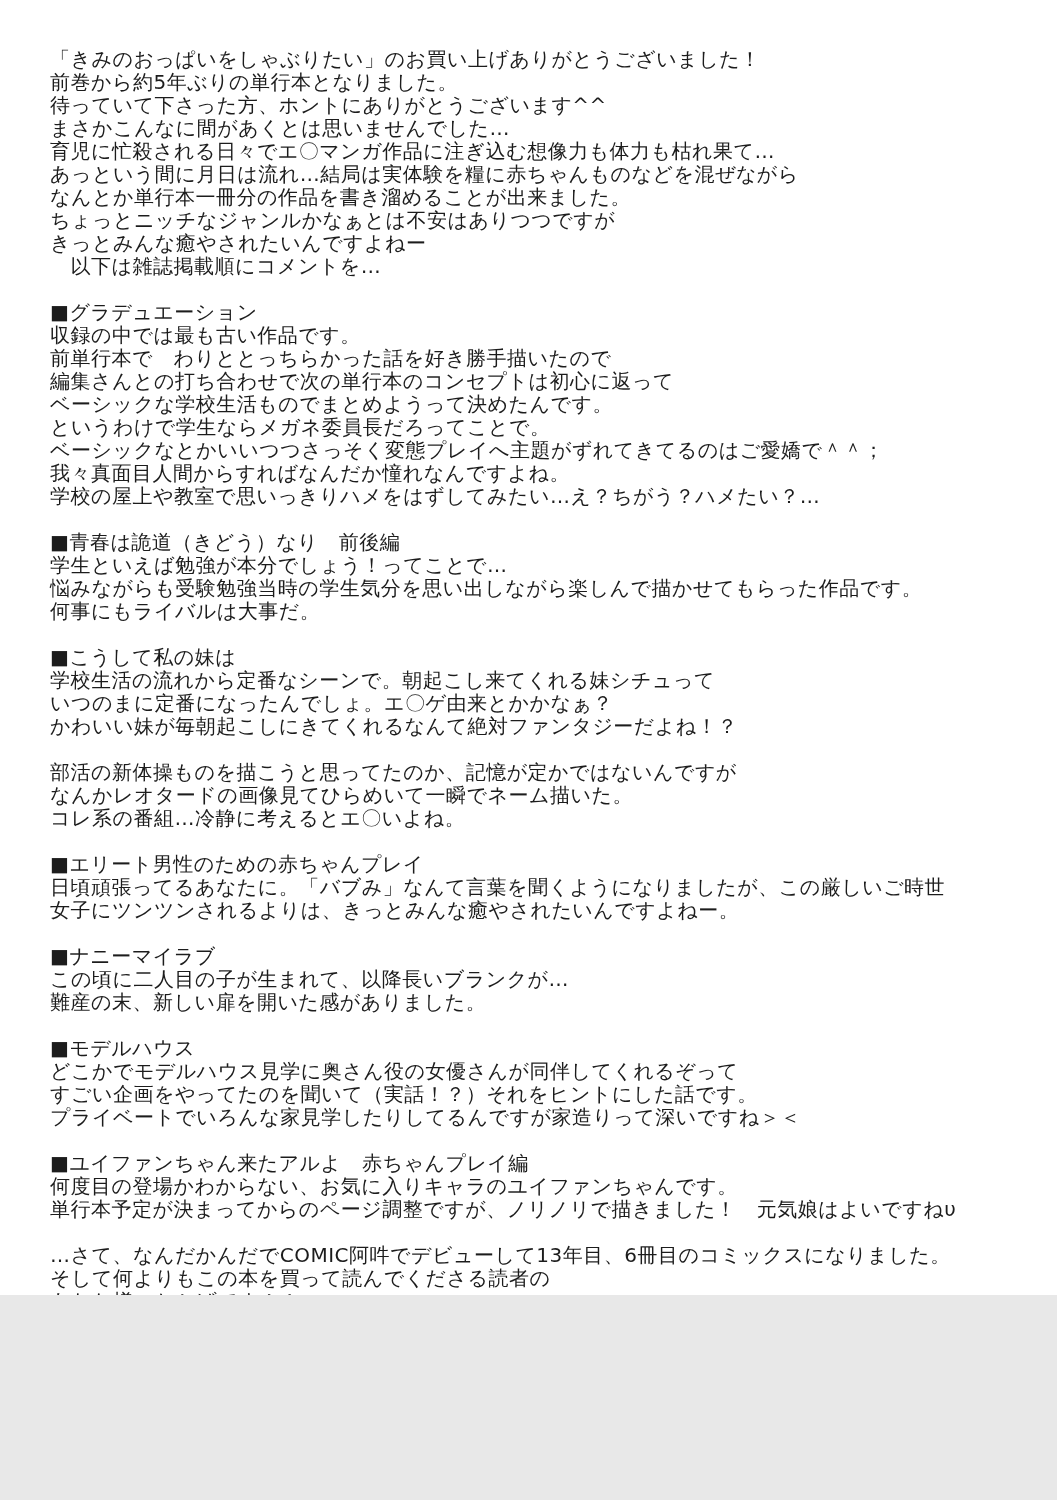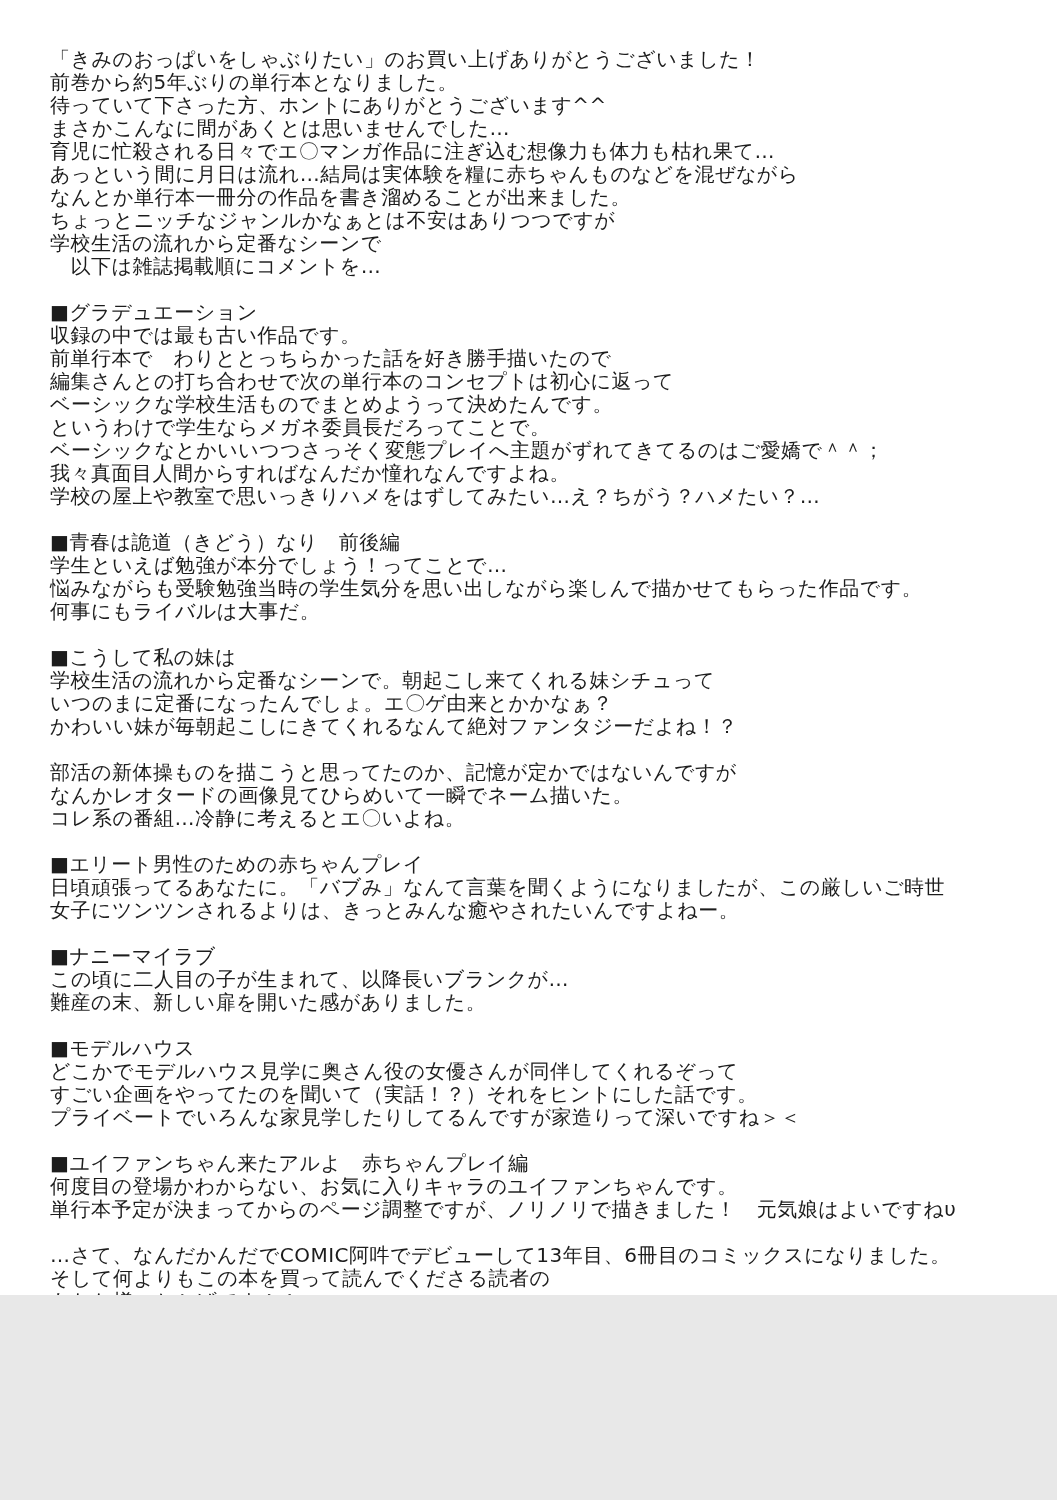--- a/index.html
+++ b/index.html
@@ -47,21 +47,21 @@
     <div class="block">
 
     <div class="line">「きみのおっぱいをしゃぶりたい」のお買い上げありがとうございました！</div>
         <div class="line">前巻から約5年ぶりの単行本となりました。</div>
         <div class="line">待っていて下さった方、ホントにありがとうございます^^</div>
         <div class="line">まさかこんなに間があくとは思いませんでした…</div>
         <div class="line">育児に忙殺される日々でエ〇マンガ作品に注ぎ込む想像力も体力も枯れ果て…</div>
         <div class="line">あっという間に月日は流れ…結局は実体験を糧に赤ちゃんものなどを混ぜながら</div>
         <div class="line">なんとか単行本一冊分の作品を書き溜めることが出来ました。</div>
         <div class="line">ちょっとニッチなジャンルかなぁとは不安はありつつですが</div>
-        <div class="line">学校生活の流れから定番なシーンで</div>
+        <div class="line">きっとみんな癒やされたいんですよねー</div>
         <div class="line">　以下は雑誌掲載順にコメントを…</div>
       </div>
 
     <div class="block">
       <div class="section-title">■グラデュエーション</div>
       <div>
           <div class="line">収録の中では最も古い作品です。</div>
           <div class="line">前単行本で　わりととっちらかった話を好き勝手描いたので</div>
           <div class="line">編集さんとの打ち合わせで次の単行本のコンセプトは初心に返って</div>
           <div class="line">ベーシックな学校生活ものでまとめようって決めたんです。</div>

